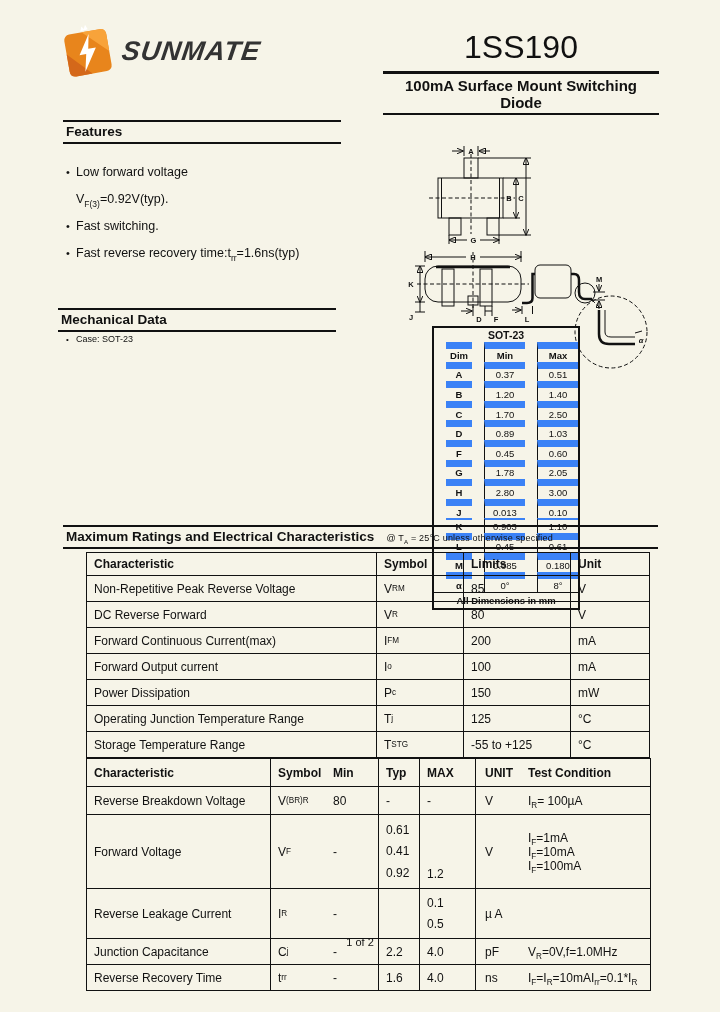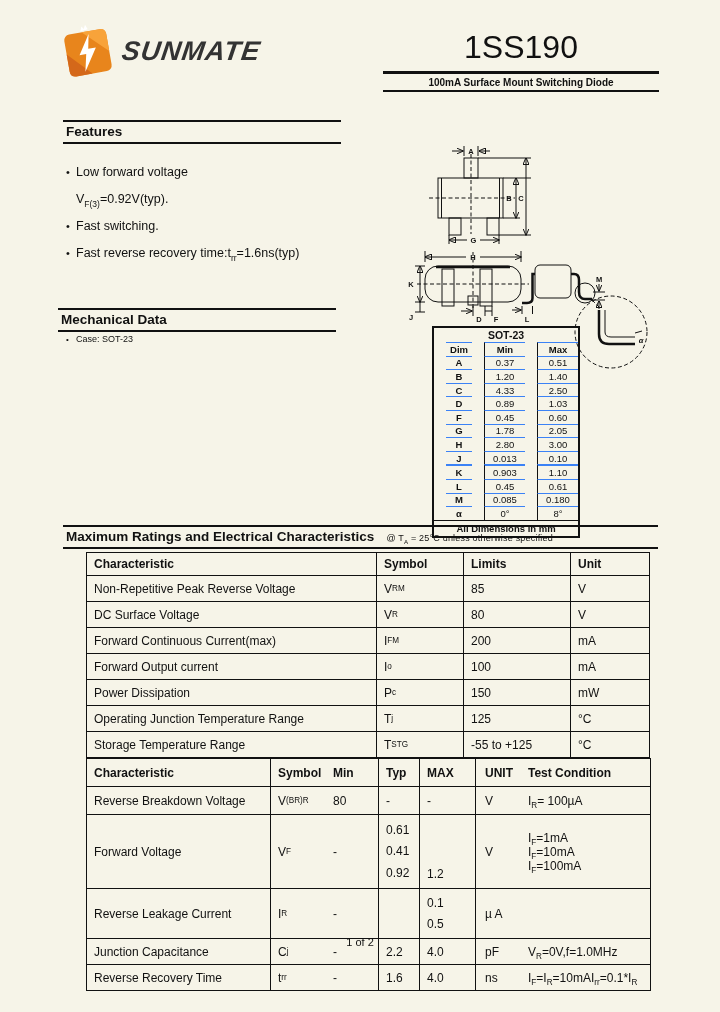--- a/index.html
+++ b/index.html
@@ -6,21 +6,21 @@
   .page{position:relative;width:720px;height:1012px;background:#f6f4e8;color:#111;
         font-family:"Liberation Sans",sans-serif;overflow:hidden;}
   sub{font-size:0.68em;line-height:0;}
   
   .logo{position:absolute;left:58px;top:22px;display:flex;align-items:center;}
   .brand{font-weight:800;font-style:italic;font-size:27px;letter-spacing:1px;color:#333;
          transform:skewX(-8deg);margin-left:6px;}
   .titleblock{position:absolute;left:383px;top:24px;width:276px;text-align:center;}
   .part{font-size:32px;line-height:46px;font-weight:400;}
   .rule{height:3px;background:#111;margin-top:1px;}
-  .subtitle{font-size:10px;font-weight:bold;margin:3px 0 2px;}
+  .subtitle{font-size:15px;font-weight:bold;margin:3px 0 2px;}
   .rule2{height:1.5px;background:#111;}
   
   .h2{position:absolute;border-top:2px solid #111;border-bottom:2px solid #111;
       font-size:13.5px;font-weight:bold;padding:2px 3px 3px;box-sizing:border-box;
       display:flex;align-items:baseline;gap:12px;}
   .note{font-weight:normal;font-size:9px;letter-spacing:.2px;}
   
   .feat-list{position:absolute;left:66px;top:158px;width:300px;}
   .feat{display:flex;align-items:center;height:27px;font-size:12.5px;}
   .feat .b{width:10px;font-size:11px;}
@@ -33,21 +33,21 @@
   .pkg .dash{stroke-dasharray:4 2.5;}
   .pkg .thick{stroke-width:2.5;}
   .pkg text{fill:#111;stroke:none;font-size:7.5px;font-weight:bold;text-anchor:middle;
             font-family:"Liberation Sans",sans-serif;}
   .pkg .bg{fill:#f6f4e8;stroke:none;}
   .lg rect,.lg path{stroke:none;}
   
   .dims{position:absolute;left:432px;top:326px;width:144px;border:2px solid #111;font-size:9.5px;}
   .dims .title{height:14px;display:flex;align-items:center;justify-content:center;font-weight:bold;font-size:10.5px;}
   .dims .gr{display:grid;grid-template-columns:38px 53px 53px;}
-  .dims .gr .c{border-top:1px solid #3b82f6;display:flex;align-items:center;justify-content:center;height:12.6px;margin-left:12px;}
+  .dims .gr .c{border-top:7px solid #3b82f6;display:flex;align-items:center;justify-content:center;height:12.6px;margin-left:12px;}
   .dims .gr .c + .c{border-left:1px solid #111;}
   .dims .hr .c{font-weight:bold;}
   .dims .rows .gr .c:first-child{font-weight:bold;}
   .dims .rows .gr:nth-of-type(9) .c{border-top-width:2px;}
   .dims .tfoot{border-top:1px solid #111;height:15px;display:flex;align-items:center;justify-content:center;font-weight:bold;}
   
   .t1{position:absolute;left:86px;top:552px;width:562px;border:1.5px solid #111;}
   .t1 .r{display:grid;grid-template-columns:289px 87px 107px 79px;height:26px;}
   .t1 .r.head{height:22px;}
   .t1 .c{display:flex;align-items:center;padding:0 7px;font-size:12px;border-left:1px solid #111;}
@@ -227,21 +227,21 @@
         </div>
 
         <div class="gr">
           <div class="c">B</div>
           <div class="c">1.20</div>
           <div class="c">1.40</div>
         </div>
 
         <div class="gr">
           <div class="c">C</div>
-          <div class="c">4.33</div>
+          <div class="c">1.70</div>
           <div class="c">2.50</div>
         </div>
 
         <div class="gr">
           <div class="c">D</div>
           <div class="c">0.89</div>
           <div class="c">1.03</div>
         </div>
 
         <div class="gr">
@@ -310,21 +310,21 @@
     <div class="rows">
 
         <div class="r">
           <div class="c">Non-Repetitive Peak Reverse Voltage</div>
           <div class="c">V<sub>RM</sub></div>
           <div class="c">85</div>
           <div class="c">V</div>
         </div>
 
         <div class="r">
-          <div class="c">DC Surface Voltage</div>
+          <div class="c">DC Reverse Forward</div>
           <div class="c">V<sub>R</sub></div>
           <div class="c">80</div>
           <div class="c">V</div>
         </div>
 
         <div class="r">
           <div class="c">Forward Continuous Current(max)</div>
           <div class="c">I<sub>FM</sub></div>
           <div class="c">200</div>
           <div class="c">mA</div>

